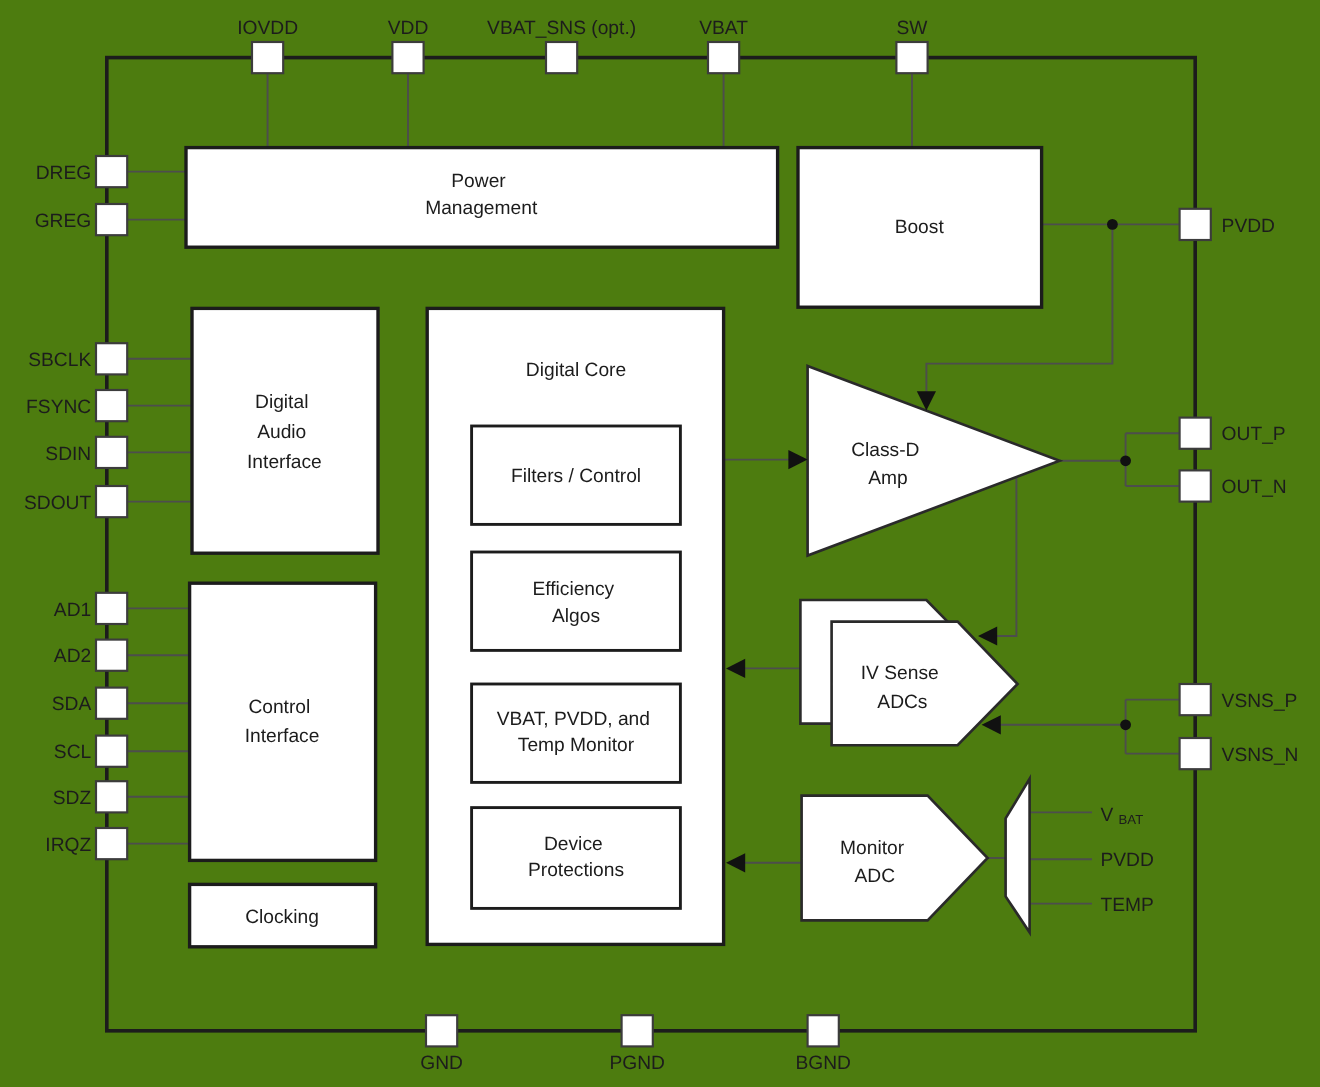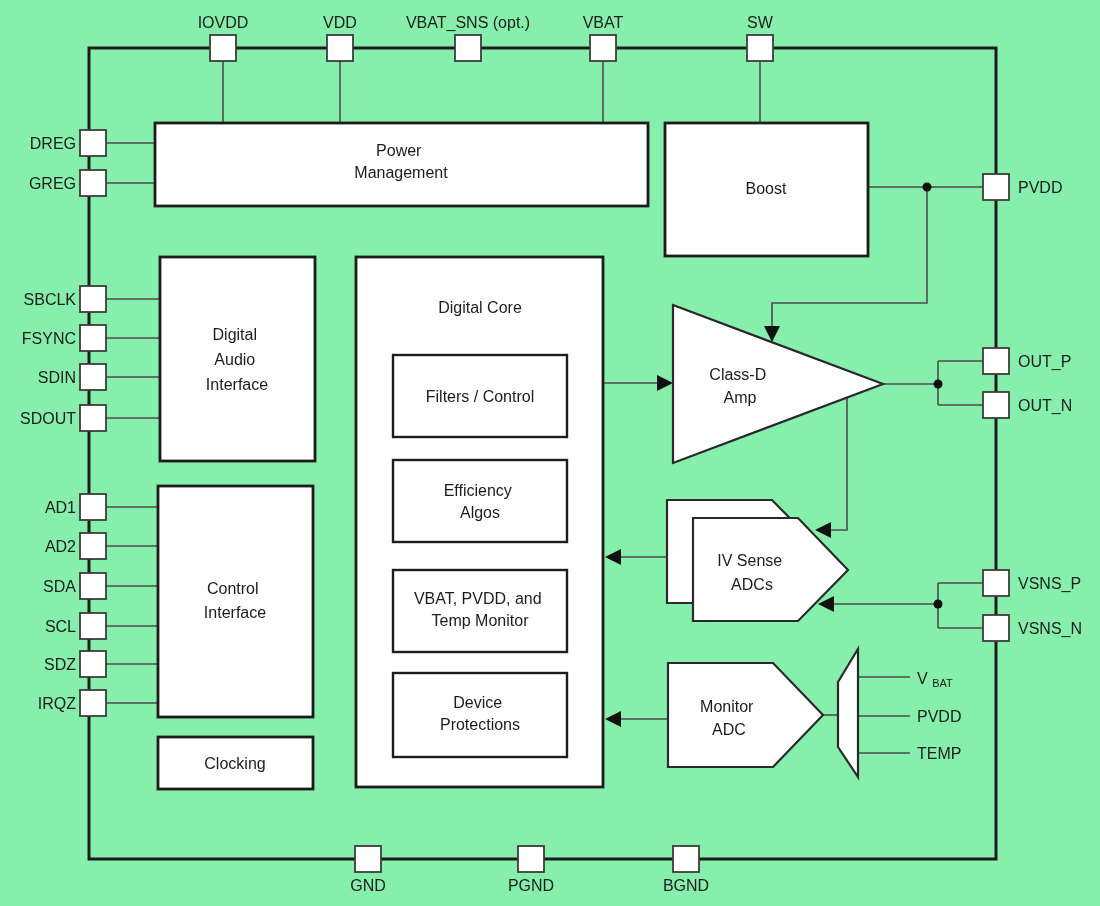--- a/index.html
+++ b/index.html
@@ -3,21 +3,21 @@
 <meta charset="utf-8">
 <style>
   html, body {
     margin: 0;
     padding: 0;
     background: #ffffff;
   }
   .canvas {
     width: 1100px;
     height: 906px;
-    background: #86efac;
+    background: #4d7c0f;
     position: relative;
   }
   svg text {
     font-family: "Liberation Sans", "DejaVu Sans", sans-serif;
     font-size: 16px;
     fill: #1c1c1c;
   }
   .blk  { fill: #ffffff; stroke: #1c1c1c; stroke-width: 2.8; }
   .inner{ fill: #ffffff; stroke: #1c1c1c; stroke-width: 2.4; }
   .shape{ fill: #ffffff; stroke: #2a2a2a; stroke-width: 2.2; }

